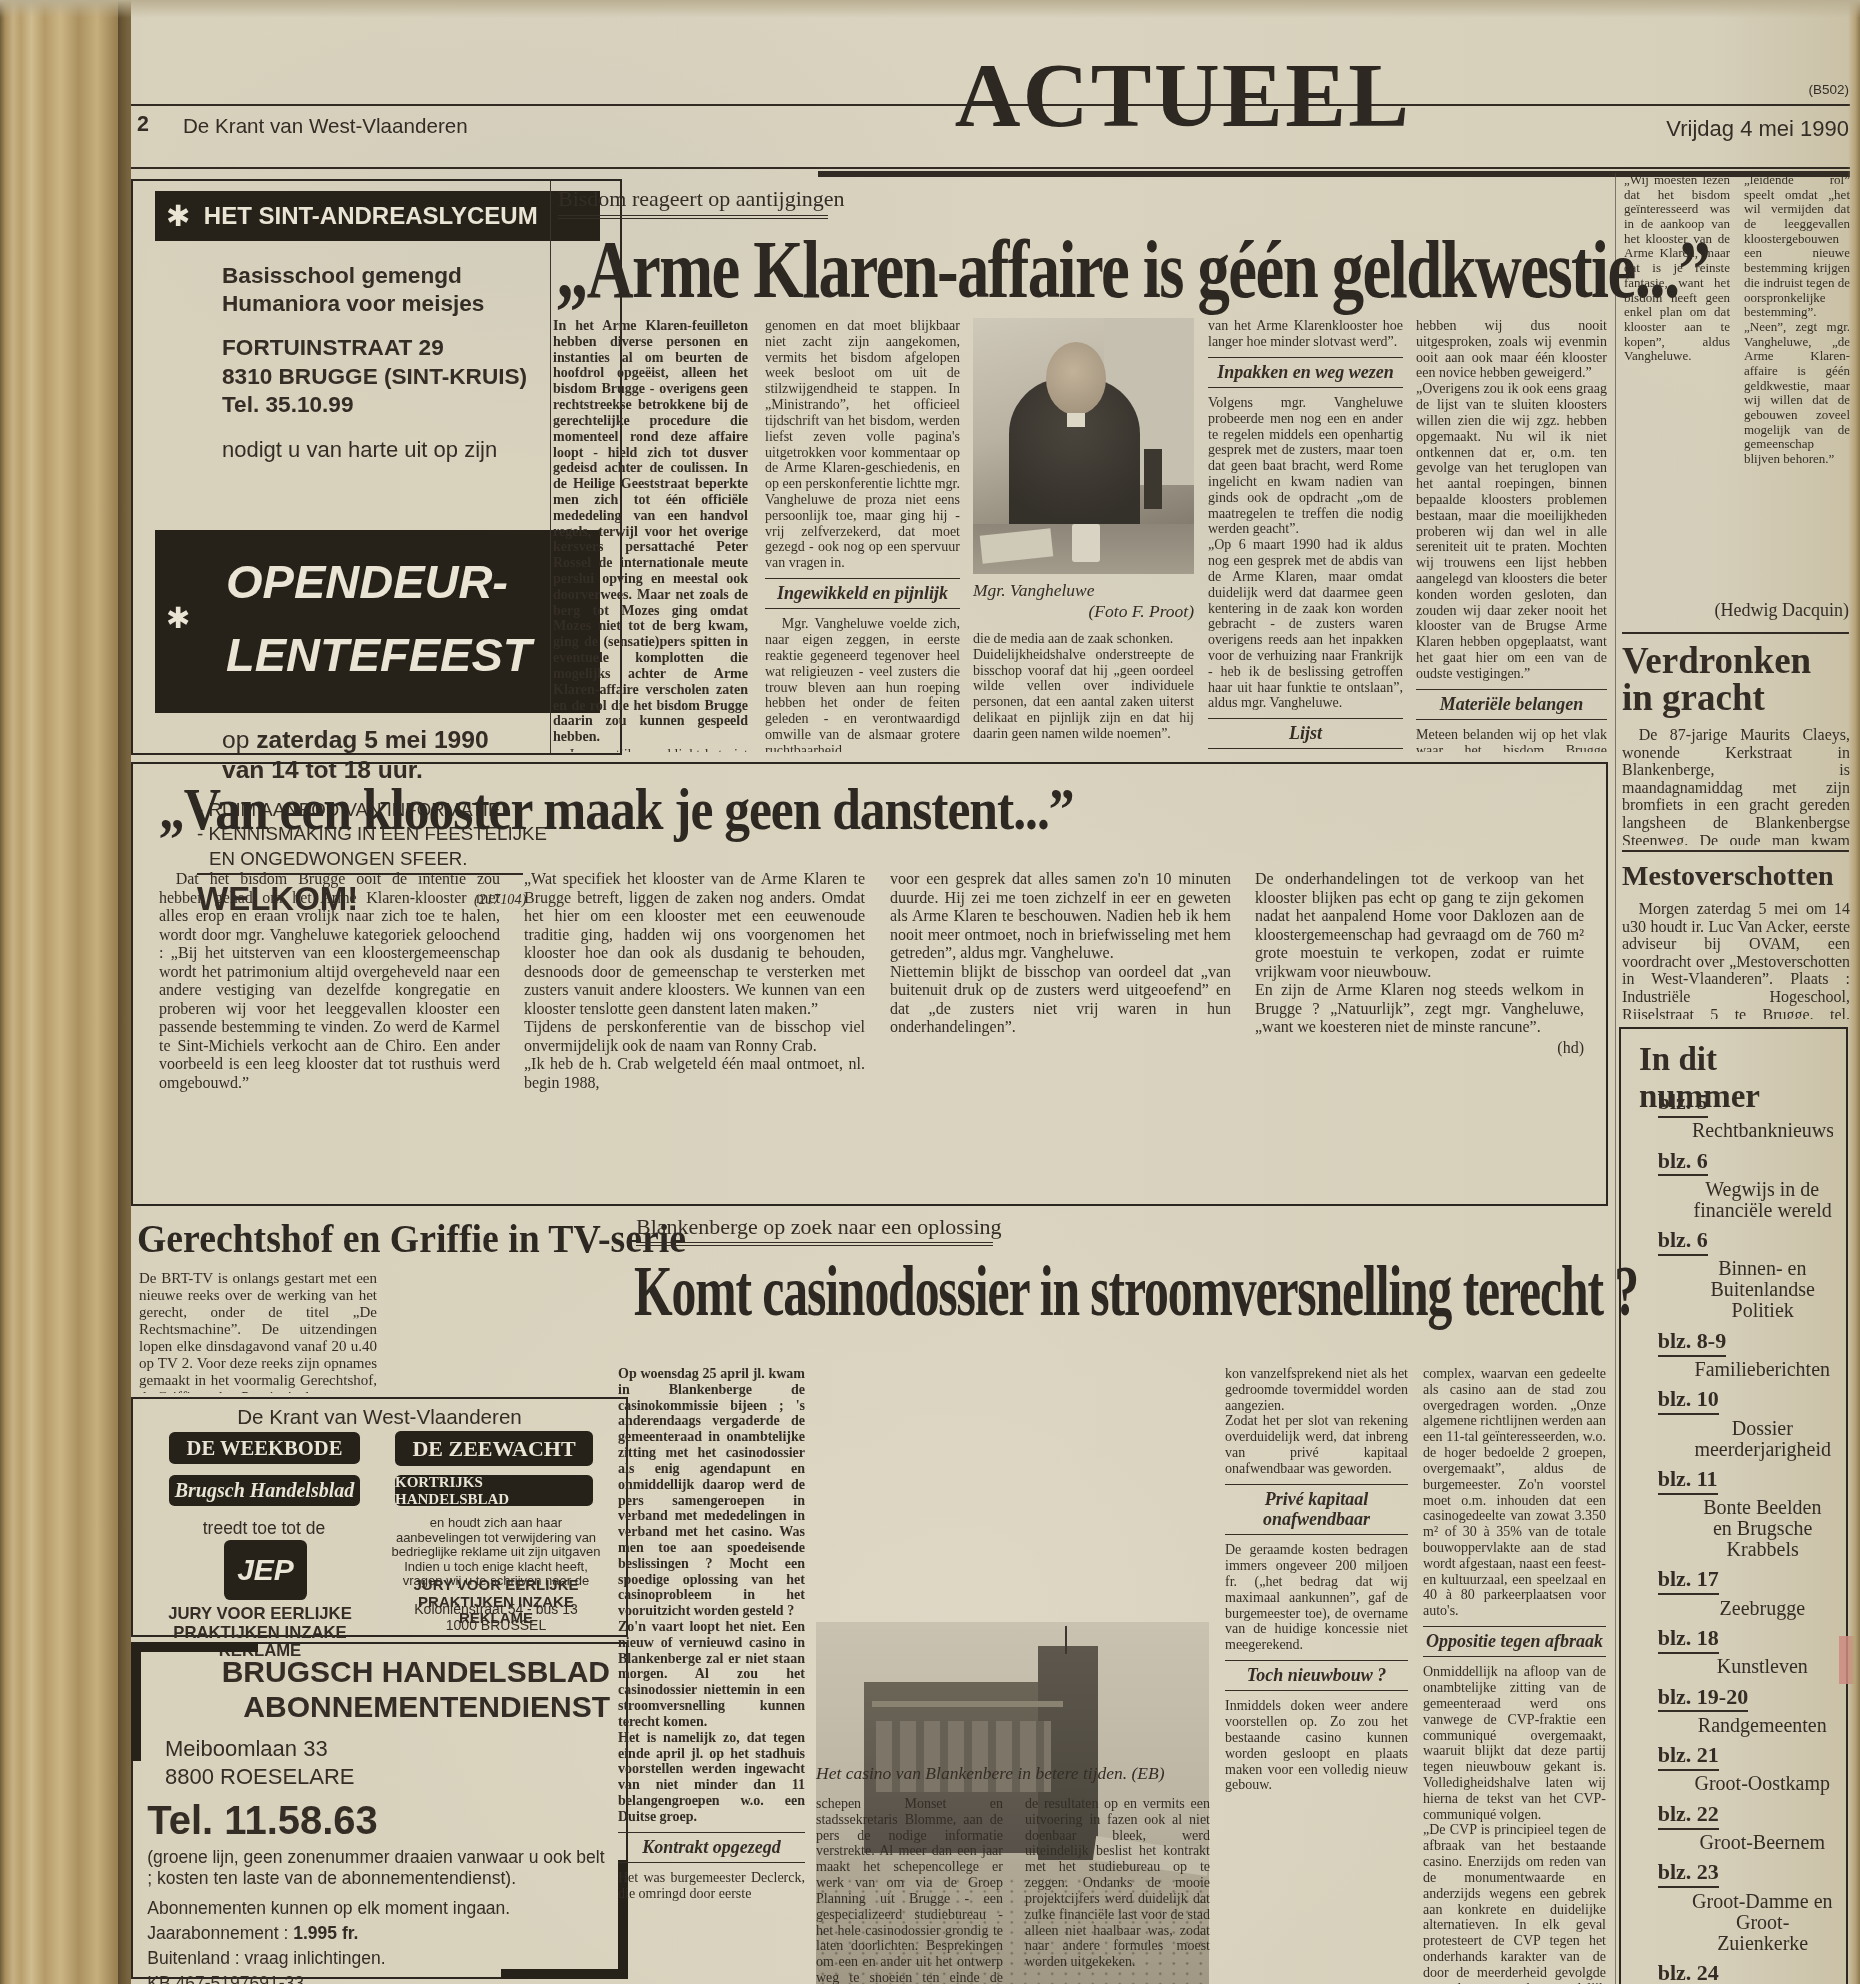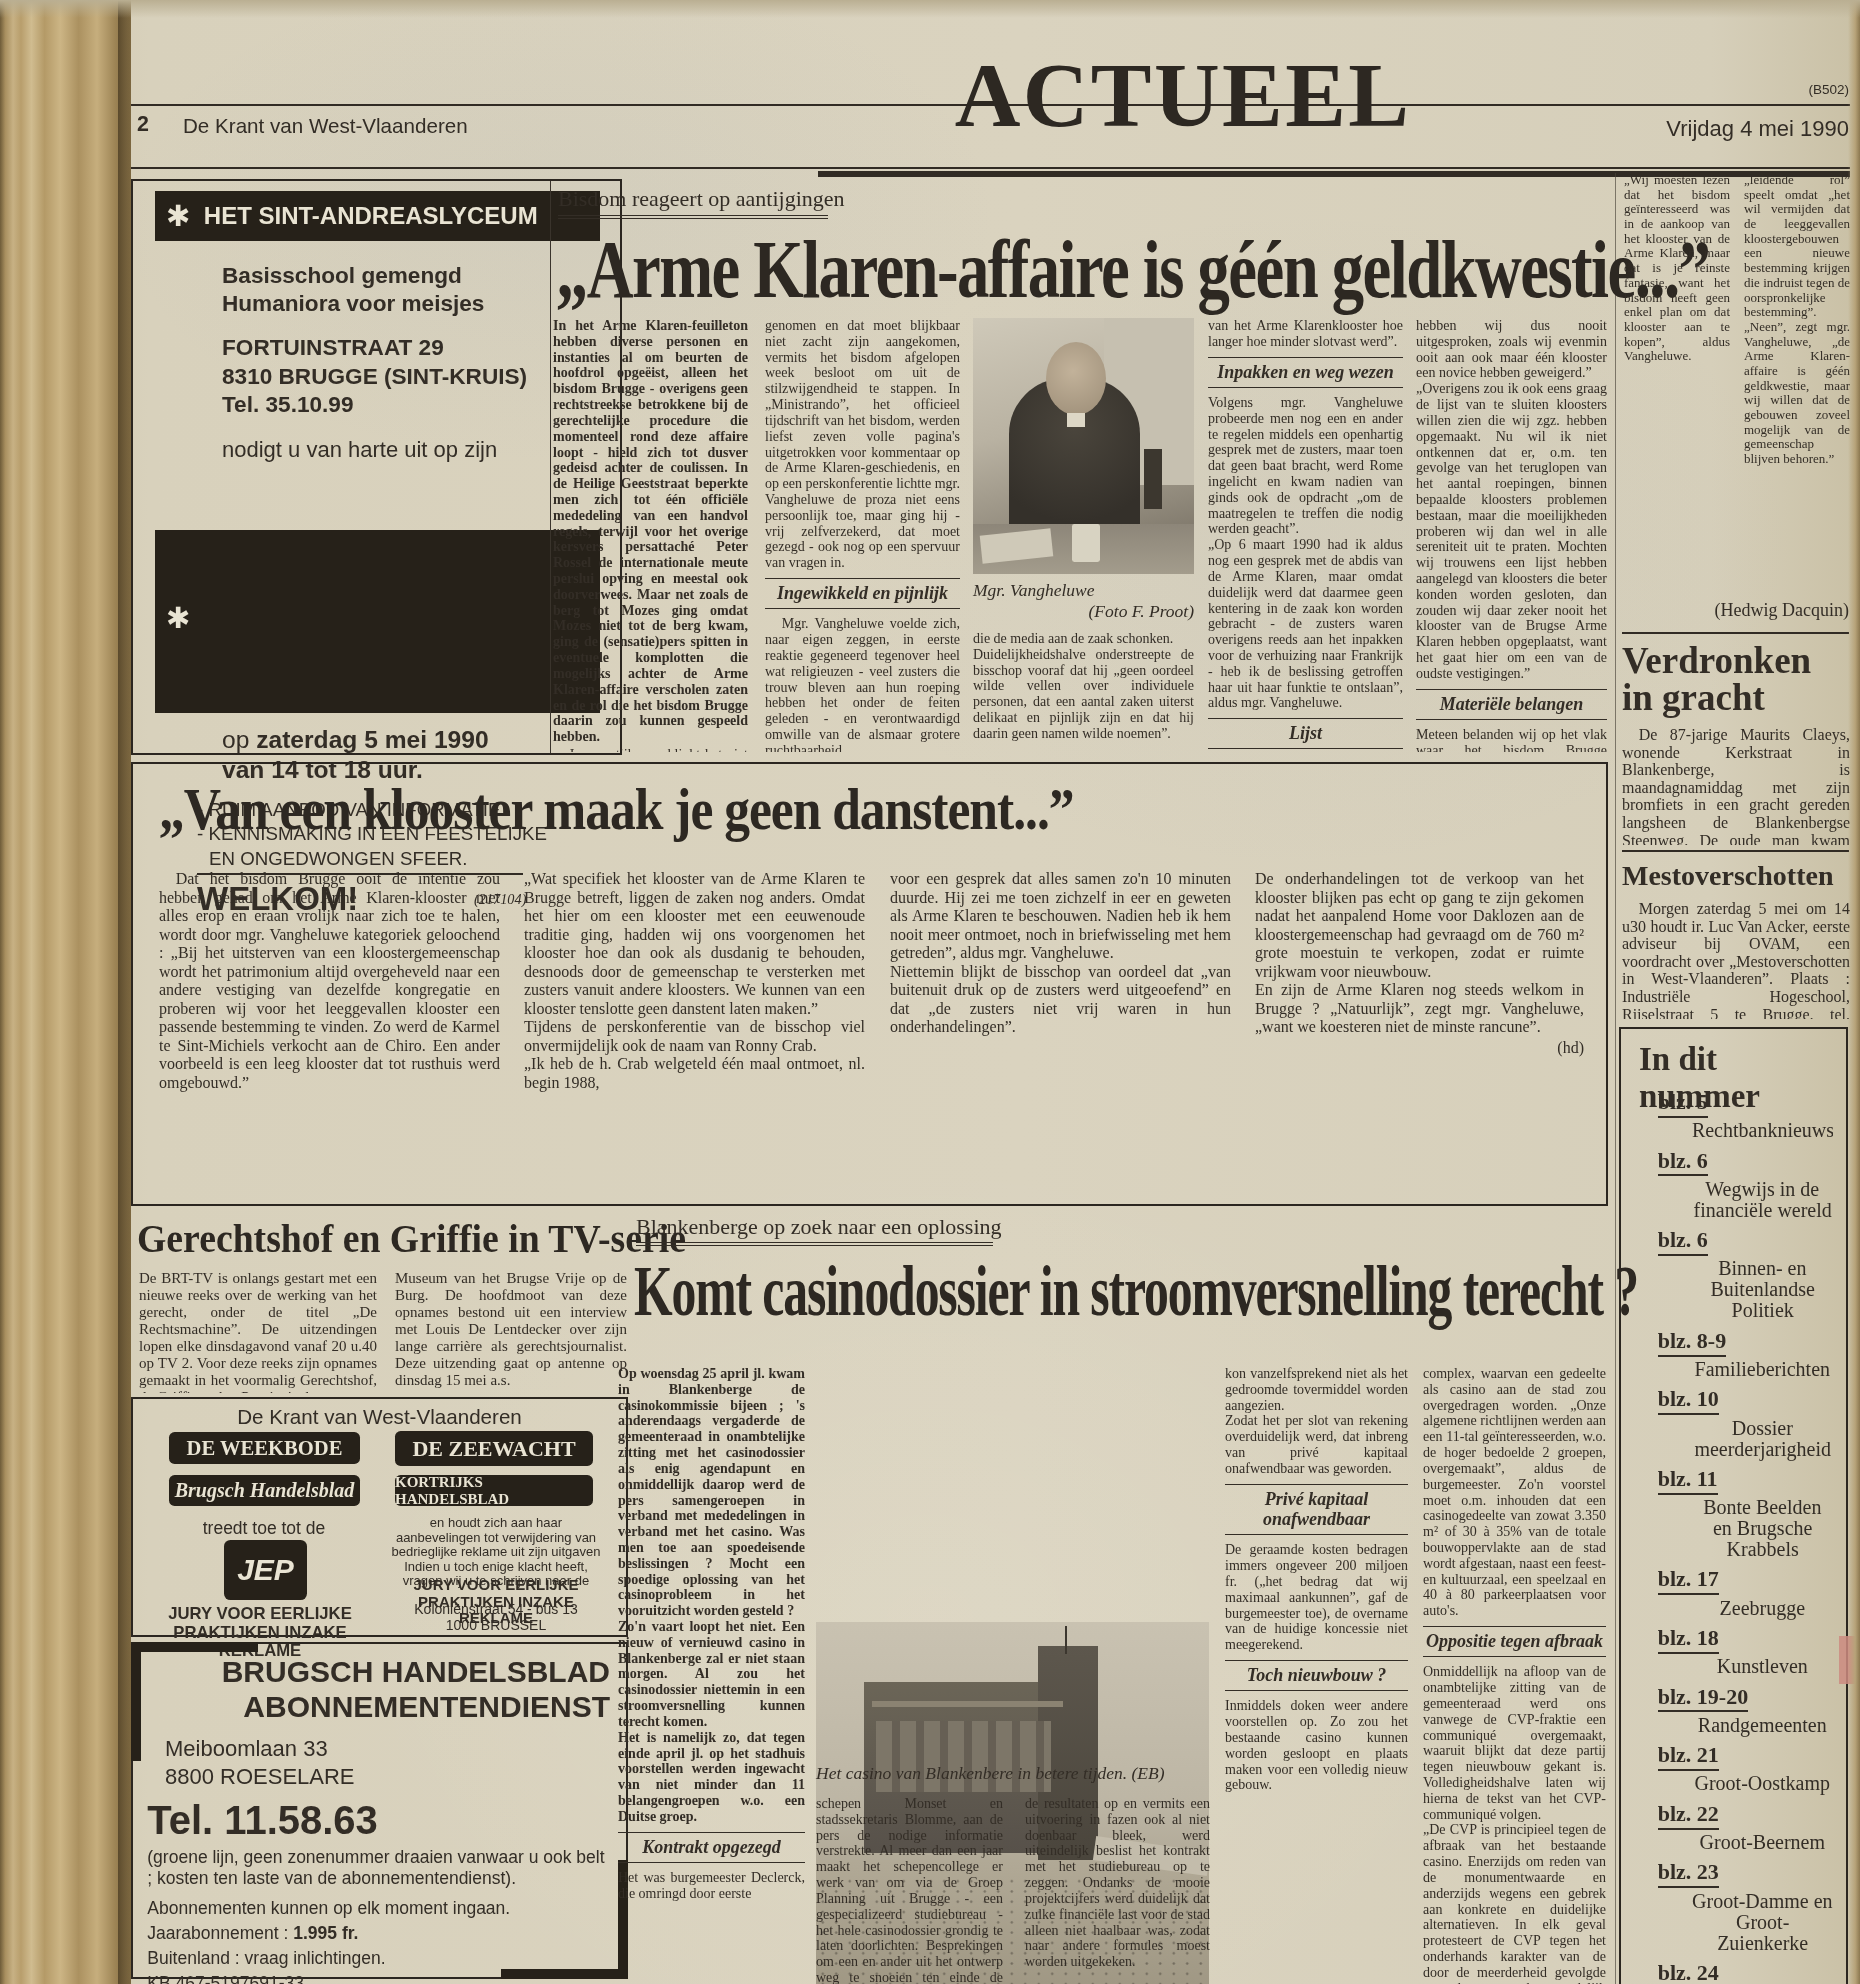--- a/index.html
+++ b/index.html
@@ -70,20 +70,24 @@
       <div>Humaniora voor meisjes</div>
       <div style="height:16px"></div>
       <div>FORTUINSTRAAT 29</div>
       <div>8310 BRUGGE (SINT-KRUIS)</div>
       <div>Tel. 35.10.99</div>
       <div style="height:16.7px"></div>
       <div style="font-weight:normal;font-size:22px">nodigt u van harte uit op zijn</div>
     </div>
     <div class="abs blackbar sans" style="left:22px;top:349px;width:445px;height:183px">
       <span class="star" style="position:absolute;left:11px;top:71px">✱</span>
+      <div style="position:absolute;left:71px;top:16px;font-size:47px;font-weight:bold;font-style:italic;line-height:1.55">
+        <div>OPENDEUR-</div>
+        <div>LENTEFEEST</div>
+      </div>
     </div>
     <div class="abs sans" style="left:89px;top:545px;font-size:24.6px"><span>op </span><b>zaterdag 5 mei 1990</b></div>
     <div class="abs sans" style="left:89px;top:575px;font-size:24.6px;font-weight:bold">van 14 tot 18 uur.</div>
     <div class="abs sans" style="left:64px;top:617px;font-size:18.7px;line-height:1.3">
       <div>- RUIM AANBOD VAN INFORMATIE</div>
       <div>- KENNISMAKING IN EEN FEESTELIJKE</div>
       <div style="padding-left:12px">EN ONGEDWONGEN SFEER.</div>
     </div>
     <div class="abs rule" style="left:64px;top:692px;width:326px;height:1.6px"></div>
     <div class="abs sans" style="left:64px;top:699px;font-size:33px;font-weight:bold">WELKOM!</div>
@@ -167,23 +171,20 @@
       <p class="noind" style="white-space:pre-line">De onderhandelingen tot de verkoop van het klooster blijken pas echt op gang te zijn gekomen nadat het aanpalend Home voor Daklozen aan de kloostergemeenschap had gevraagd om de 760 m² grote moestuin te verkopen, zodat er ruimte vrijkwam voor nieuwbouw.
 En zijn de Arme Klaren nog steeds welkom in Brugge ? „Natuurlijk”, zegt mgr. Vangheluwe, „want we koesteren niet de minste rancune”.</p>
       <p class="noind" style="text-align:right">(hd)</p>
     </div>
   </div>
 
   <div class="abs bigheadline" style="left:137px;top:1214px;font-size:41px;transform:scaleX(.92)">Gerechtshof en Griffie in TV-serie</div>
   <div class="abs colbody" style="left:139px;top:1270px;width:238px;height:123px;font-size:15px">
     <p class="noind">De BRT-TV is onlangs gestart met een nieuwe reeks over de werking van het gerecht, onder de titel „De Rechtsmachine”. De uitzendingen lopen elke dinsdagavond vanaf 20 u.40 op TV 2. Voor deze reeks zijn opnames gemaakt in het voormalig Gerechtshof, de Griffie en het Provinciaal</p>
   </div>
-  <div class="abs colbody" style="left:395px;top:1270px;width:232px;height:123px;font-size:15px">
-    <p class="noind">Museum van het Brugse Vrije op de Burg. De hoofdmoot van deze opnames bestond uit een interview met Louis De Lentdecker over zijn lange carrière als gerechtsjournalist. Deze uitzending gaat op antenne op dinsdag 15 mei a.s.</p>
-  </div>
 
   <div class="abs" style="left:131px;top:1397px;width:493px;height:236px;border:2px solid #2b2620">
     <div class="abs sans" style="left:0;top:5.6px;width:100%;text-align:center;font-size:20.6px">De Krant van West-Vlaanderen</div>
     <div class="abs logochip" style="left:36px;top:33px;width:191px;height:32px;font-size:20.6px;font-family:'Liberation Serif',serif">DE WEEKBODE</div>
     <div class="abs logochip" style="left:262px;top:32px;width:198px;height:35px;font-size:22px;font-family:'Liberation Serif',serif">DE ZEEWACHT</div>
     <div class="abs logochip" style="left:36px;top:76px;width:191px;height:31px;font-size:20px;font-style:italic;font-family:'Liberation Serif',serif">Brugsch Handelsblad</div>
     <div class="abs logochip" style="left:262px;top:76px;width:198px;height:31px;font-size:15px;font-family:'Liberation Serif',serif">KORTRIJKS HANDELSBLAD</div>
     <div class="abs sans" style="left:24px;top:119px;width:214px;text-align:center;font-size:17.5px">treedt toe tot de</div>
     <div class="abs" style="left:91px;top:141px;width:83px;height:60px;background:#262119;border-radius:6.4px;display:flex;align-items:center;justify-content:center">
       <span style="color:#e9e4d3;font-size:30px;font-weight:bold;font-style:italic" class="sans">JEP</span>

